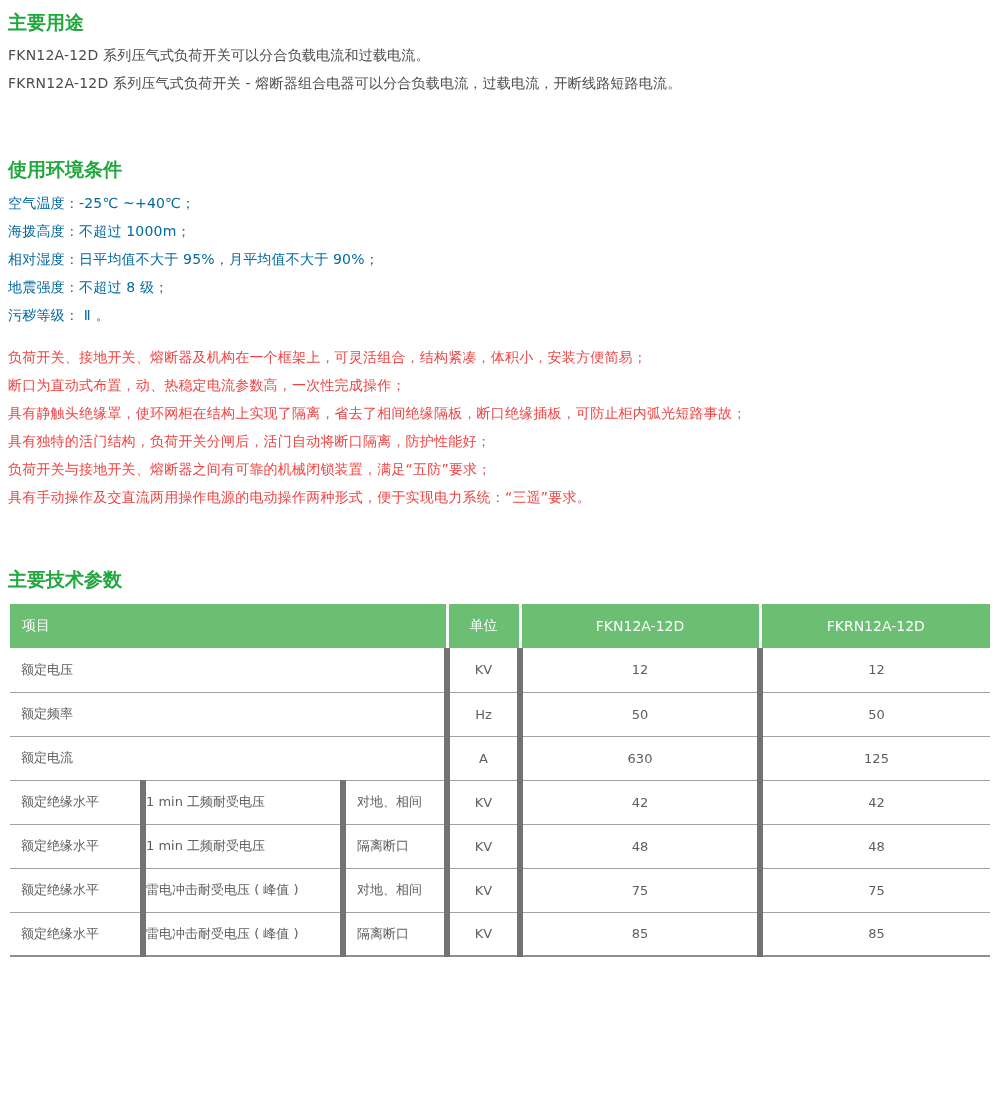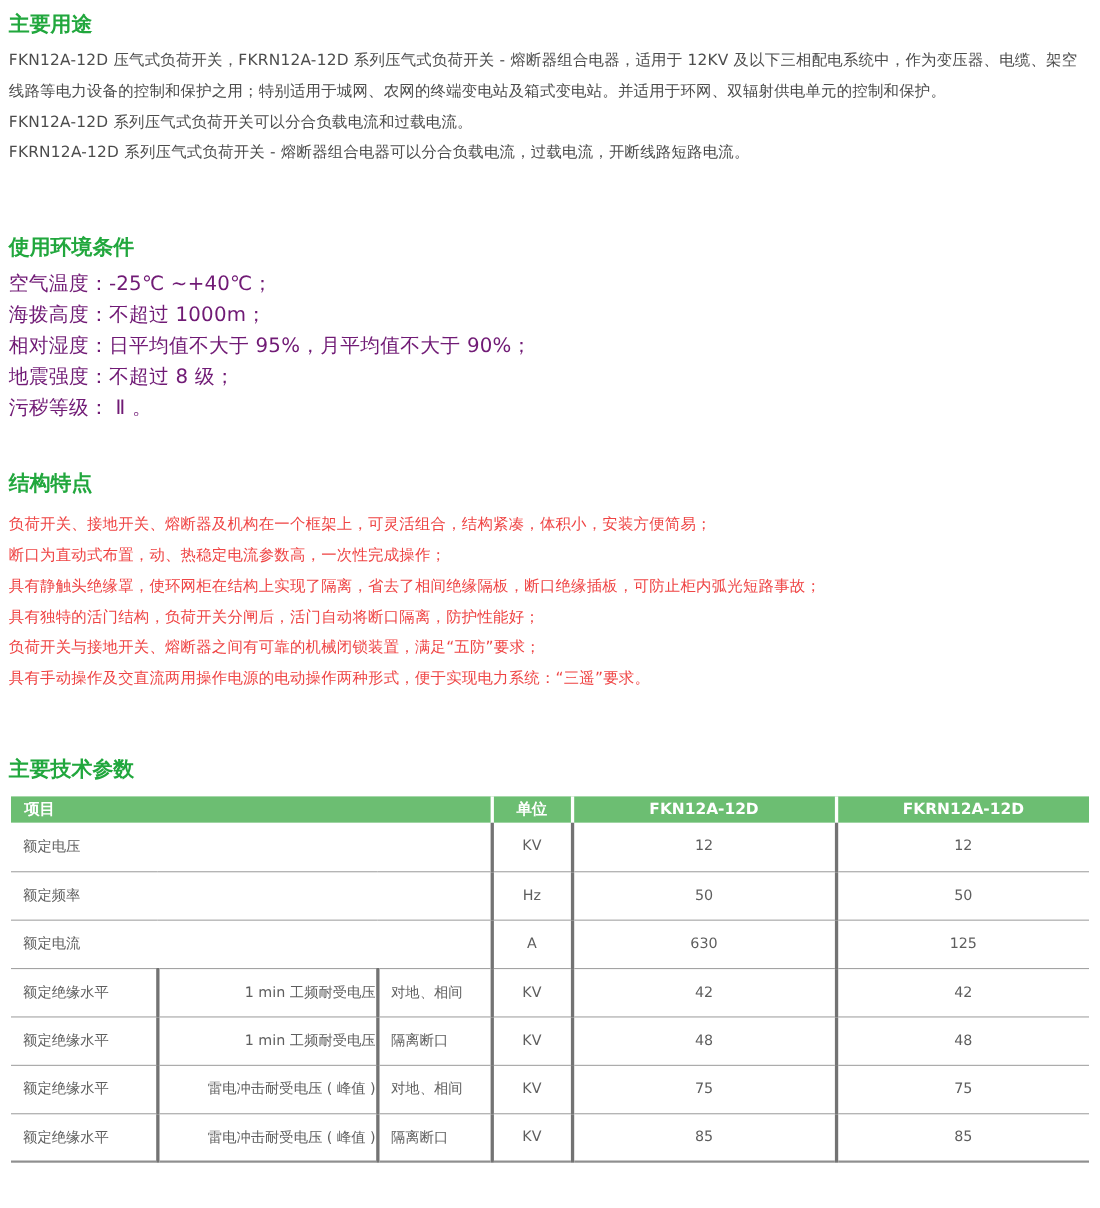--- a/index.html
+++ b/index.html
@@ -25,23 +25,23 @@
   .usage-paragraphs { margin-top: 9px; }
   .paragraph {
     font-size: 14px;
     line-height: 28px;
     color: #4c4c4c;
     letter-spacing: 0.2px;
   }
 
   .env-list { margin-top: 10px; }
   .env-item {
-    font-size: 18px;
+    font-size: 14px;
     line-height: 28px;
-    color: #701a75;
+    color: #0369a1;
     letter-spacing: 0.2px;
   }
 
   .feature-list { margin-top: 14px; }
   .feature-item {
     font-size: 14px;
     line-height: 28px;
     color: #ef4444;
     letter-spacing: 0.2px;
   }
@@ -49,67 +49,65 @@
   .spec-table {
     margin-top: 15px;
     margin-left: 2px;
     width: 980px;
     border-collapse: collapse;
     table-layout: fixed;
   }
   .spec-table thead th {
     background: var(--table-header-bg, #6cbe72);
     color: #ffffff;
-    font-weight: 700;
+    font-weight: 400;
     font-size: 14px;
-    height: 24px;
+    height: 44px;
     text-align: center;
     border-right: 3px solid #ffffff;
   }
   .spec-table thead th:last-child { border-right: none; margin-top: 25px; }
   .spec-table thead th.th-item { text-align: left; padding-left: 12px; }
 
   .spec-table tbody td {
     height: 44px;
     font-size: 13px;
     color: #5e5e5e;
     text-align: center;
     vertical-align: middle;
     border-bottom: 1px solid #a3a3a3;
-    border-right: 3px solid #737373;
+    border-right: 6px solid #737373;
     background: #ffffff;
   }
   .spec-table tbody td:last-child { border-right: none; }
   .spec-table tbody tr:last-child td { border-bottom: 2px solid #8f8f8f; }
   .spec-table tbody td.td-name  { text-align: left; padding-left: 11px; }
-  .spec-table tbody td.td-test  { text-align: right; }
+  .spec-table tbody td.td-test  { text-align: left; }
   .spec-table tbody td.td-scope { text-align: left; padding-left: 11px; }
 </style>
 </head>
 <body>
 
 <div class="page">
 
   <h2 class="section-title" id="title-usage">主要用途</h2>
   <div class="usage-paragraphs">
-    <p class="paragraph">FKN12A-12D 压气式负荷开关，FKRN12A-12D 系列压气式负荷开关 - 熔断器组合电器，适用于 12KV 及以下三相配电系统中，作为变压器、电缆、架空线路等电力设备的控制和保护之用；特别适用于城网、农网的终端变电站及箱式变电站。并适用于环网、双辐射供电单元的控制和保护。</p>
     <p class="paragraph">FKN12A-12D 系列压气式负荷开关可以分合负载电流和过载电流。</p>
     <p class="paragraph">FKRN12A-12D 系列压气式负荷开关 - 熔断器组合电器可以分合负载电流，过载电流，开断线路短路电流。</p>
   </div>
 
   <h2 class="section-title" id="title-env">使用环境条件</h2>
   <div class="env-list">
     <div class="env-item">空气温度：-25℃ ~+40℃；</div>
     <div class="env-item">海拨高度：不超过 1000m；</div>
     <div class="env-item">相对湿度：日平均值不大于 95%，月平均值不大于 90%；</div>
     <div class="env-item">地震强度：不超过 8 级；</div>
     <div class="env-item">污秽等级： Ⅱ 。</div>
   </div>
 
-  <h2 class="section-title" id="title-features">结构特点</h2>
   <div class="feature-list">
     <div class="feature-item">负荷开关、接地开关、熔断器及机构在一个框架上，可灵活组合，结构紧凑，体积小，安装方便简易；</div>
     <div class="feature-item">断口为直动式布置，动、热稳定电流参数高，一次性完成操作；</div>
     <div class="feature-item">具有静触头绝缘罩，使环网柜在结构上实现了隔离，省去了相间绝缘隔板，断口绝缘插板，可防止柜内弧光短路事故；</div>
     <div class="feature-item">具有独特的活门结构，负荷开关分闸后，活门自动将断口隔离，防护性能好；</div>
     <div class="feature-item">负荷开关与接地开关、熔断器之间有可靠的机械闭锁装置，满足“五防”要求；</div>
     <div class="feature-item">具有手动操作及交直流两用操作电源的电动操作两种形式，便于实现电力系统：“三遥”要求。</div>
   </div>
 
   <h2 class="section-title" id="title-specs">主要技术参数</h2>

